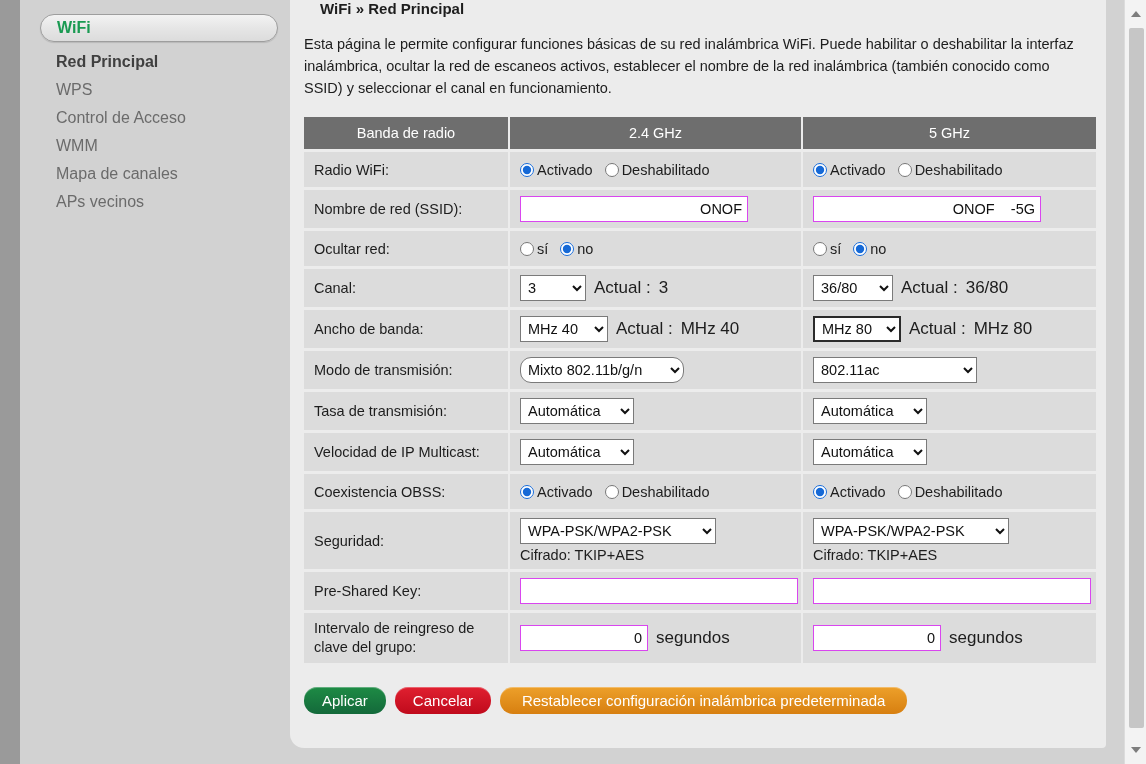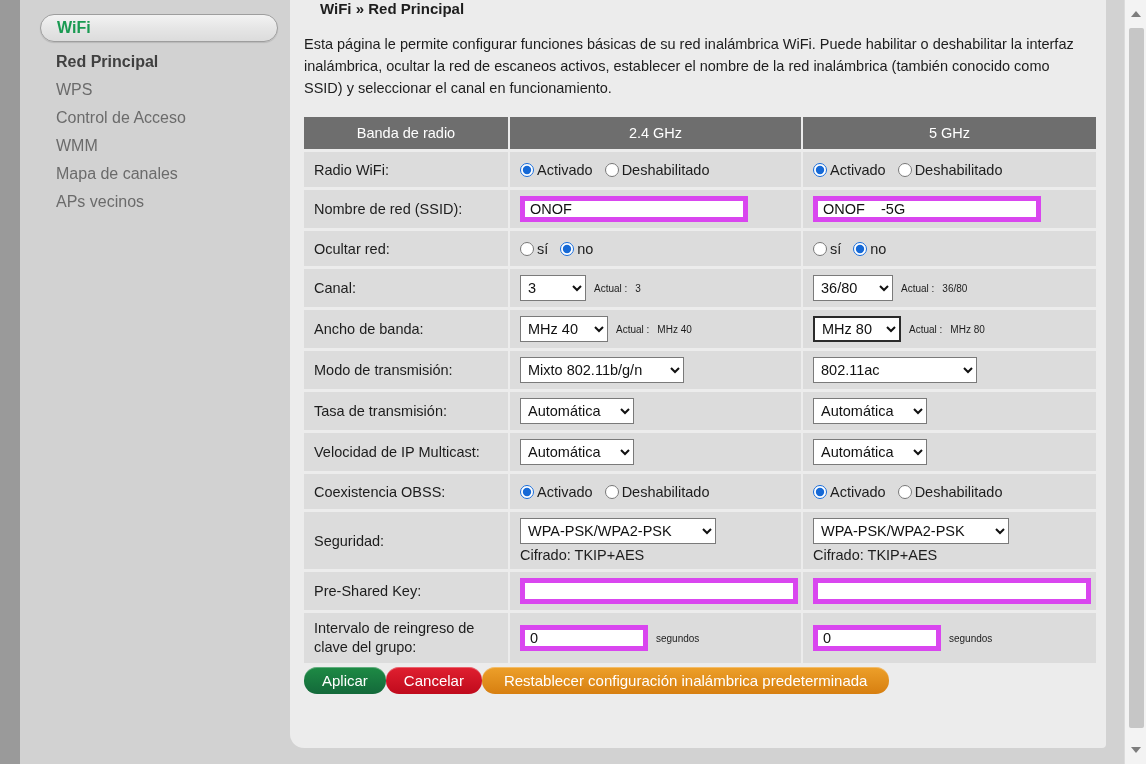--- a/index.html
+++ b/index.html
@@ -104,52 +104,53 @@
   
   .radio-group { display: flex; align-items: flex-start; gap: 4px; white-space: nowrap; }
   .radio-group .opt { display: inline-flex; align-items: center; gap: 3px; margin-right: 8px; }
   input[type=radio] { margin: 0; width: 14px; height: 14px; accent-color: #1669d6; }
 
   input[type=text] {
     font-family: "Liberation Sans", sans-serif;
     font-size: 14.5px;
     height: 26px;
     padding: 2px 5px;
-    border: 5px solid #d946ef;
+    border: 1px solid #d946ef;
     background: #ffffff;
     color: #111;
+    text-align: right;
   }
   .in-ssid { width: 228px; }
   .in-psk  { width: 278px; }
   .in-secs { width: 128px; }
 
   select {
     font-family: "Liberation Sans", sans-serif;
     font-size: 14.5px;
     height: 26px;
     border: 1px solid #7a7a7a;
     background: #ffffff;
     color: #111;
     padding: 1px 3px;
   }
   select.focused { border: 2px solid #2b2b2b; }
   .sel-ch24 { width: 66px; }
   .sel-ch5  { width: 80px; }
   .sel-bw   { width: 88px; }
-  .sel-mode24 { width: 164px; }
+  .sel-mode24 { width: 164px; border-radius: 11px; }
   .sel-mode5  { width: 164px; }
   .sel-auto   { width: 114px; }
   .sel-sec    { width: 196px; }
 
   .inline { display: flex; align-items: center; gap: 8px; white-space: nowrap; }
-  .actual { font-size: 10px; color: #1d1d1d; }
+  .actual { font-size: 17px; color: #1d1d1d; }
   .sub { font-size: 14.5px; color: #1d1d1d; margin-top: 3px; }
 
   
-  .btnbar { display: flex; align-items: center; margin-top: 4px; }
+  .btnbar { display: flex; align-items: center; gap: 9px; margin-top: 24px; }
   .btn {
     border: none; color: #fff; font-size: 15px;
     font-family: "Liberation Sans", sans-serif;
     border-radius: 13px; height: 27px; padding: 0 18px;
     cursor: pointer;
     box-shadow: inset 0 1px 0 rgba(255,255,255,0.3);
   }
   .btn-apply  { background: linear-gradient(to bottom, #1e8b45, #13693a); }
   .btn-cancel { background: linear-gradient(to bottom, #e02030, #c00a1c); }
   .btn-reset  { background: linear-gradient(to bottom, #eda02a, #d77f10); padding: 0 22px; }

